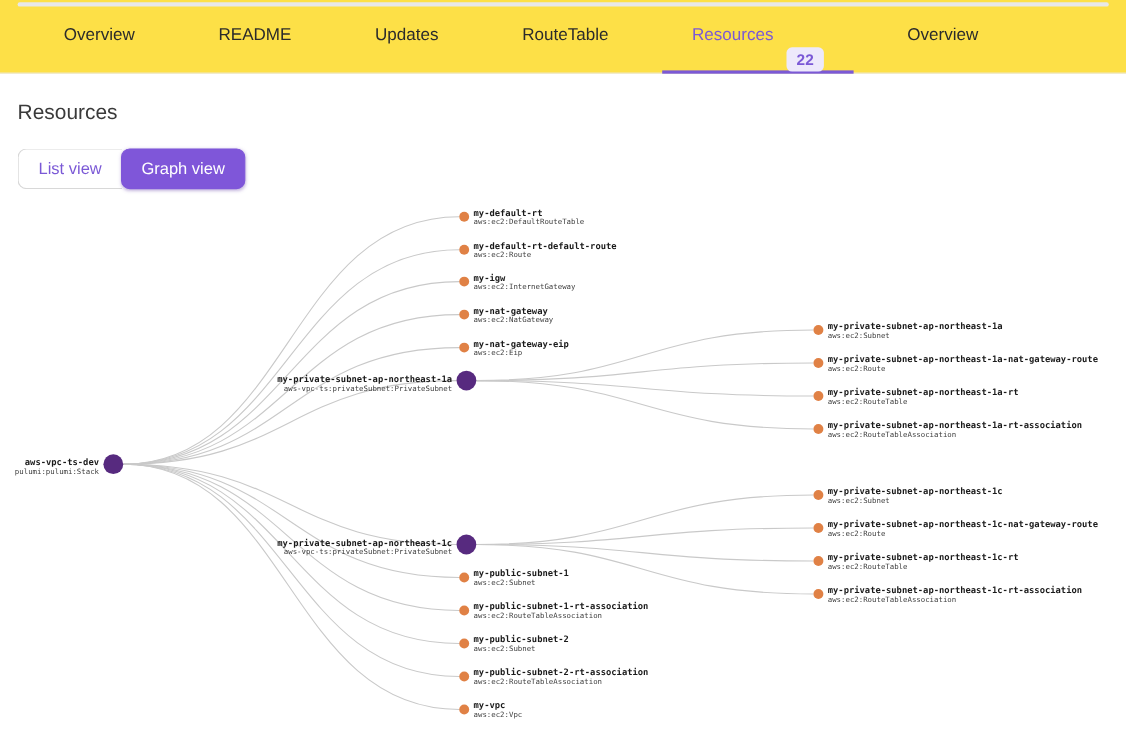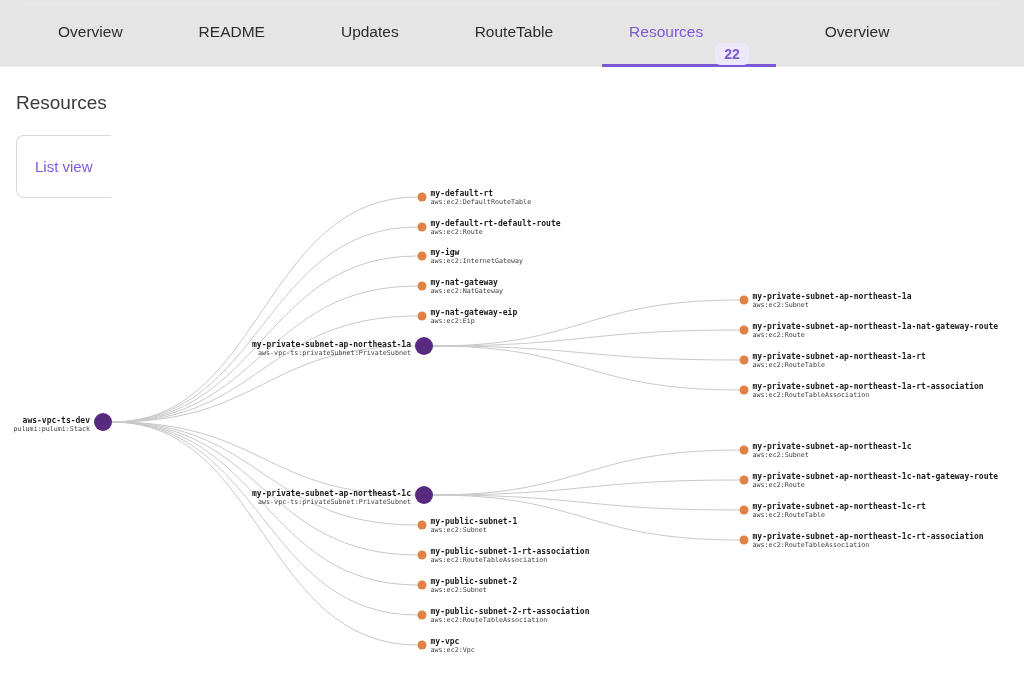--- a/index.html
+++ b/index.html
@@ -7,42 +7,42 @@
     width:1024px;height:683px;position:relative;overflow:hidden;
     background:#ffffff;font-family:"Liberation Sans",sans-serif;
     -webkit-font-smoothing:antialiased;
   }
   .top-strip{
     position:absolute;top:2px;left:16px;width:992px;height:4px;
     background:#e8e8e8;border-radius:2px;z-index:3;
   }
   .tabbar{
     position:relative;z-index:2;display:flex;align-items:stretch;
-    height:67px;padding-left:31px;gap:22px;background:#e5e5e5;
+    height:67px;padding-left:31px;gap:22px;background:#fde047;
     border-bottom:1px solid #ececec;box-sizing:border-box;
   }
   .tab{
     display:flex;align-items:center;padding:0 27px;cursor:pointer;
     font-size:15.5px;color:#2b2b2b;border-bottom:3px solid transparent;
     margin-bottom:-1px;white-space:nowrap;
   }
   .tab.active{color:#7b59d6;border-bottom-color:#7b59d6;}
   .tab-badge{
     margin-left:12px;background:#ede9fb;color:#7b59d6;border-radius:5px;
     padding:3px 9px;font-size:14px;font-weight:700;margin-top:44px;
   }
   .page-heading{
     position:relative;z-index:2;margin:25px 0 0 16px;
     font-size:19px;font-weight:400;color:#3a3a3a;
   }
   .view-toggle{
     position:relative;z-index:2;display:inline-flex;margin:21px 0 0 16px;
   }
   .toggle-btn{
-    font-size:15px;padding:23px 18px;cursor:pointer;line-height:1;
+    font-size:15px;padding:10px 18px;cursor:pointer;line-height:1;
     border:1px solid #d8d8d8;background:#fff;color:#7b59d6;
     font-family:"Liberation Sans",sans-serif;
   }
   .toggle-btn.left{border-radius:8px 0 0 8px;border-right:none;}
   .toggle-btn.right{
     background:#7f56d9;color:#fff;border:1px solid #7f56d9;
     border-radius:8px;margin-left:-1px;box-shadow:0 1px 3px rgba(90,50,160,.35);
   }
   svg.graph{position:absolute;top:0;left:0;z-index:1;}
   svg.graph text{font-family:"DejaVu Sans Mono","Liberation Mono",monospace;}
@@ -77,20 +77,21 @@
   </div>
   <div class="tab">
     <span>Overview</span>
   </div>
 </div>
 
 <div class="page-heading">Resources</div>
 
 <div class="view-toggle">
   <button class="toggle-btn left">List view</button>
+  <button class="toggle-btn right">Graph view</button>
 </div>
 
 <svg class="graph" width="1024" height="683" viewBox="0 0 1024 683">
     <path class="edge" d="M 112 422 C 262.5 422, 262.5 197, 417.5 197"></path>
     <path class="edge" d="M 112 422 C 262.5 422, 262.5 227, 417.5 227"></path>
     <path class="edge" d="M 112 422 C 262.5 422, 262.5 256, 417.5 256"></path>
     <path class="edge" d="M 112 422 C 262.5 422, 262.5 286, 417.5 286"></path>
     <path class="edge" d="M 112 422 C 262.5 422, 262.5 316, 417.5 316"></path>
     <path class="edge" d="M 112 422 C 263.5 422, 263.5 346, 415 346"></path>
     <path class="edge" d="M 112 422 C 263.5 422, 263.5 495, 415 495"></path>

